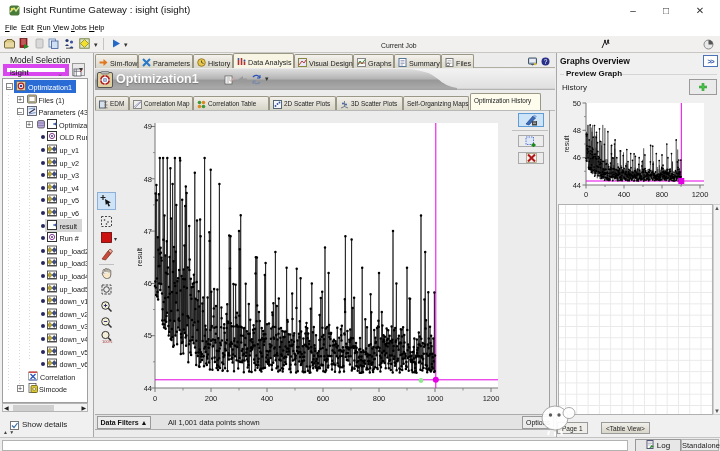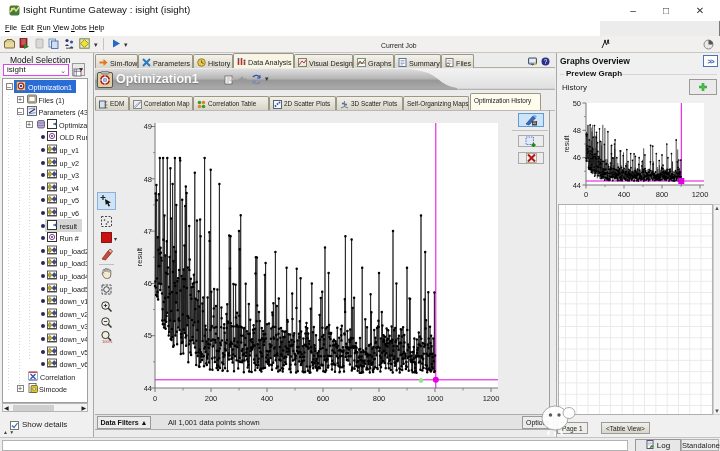--- a/index.html
+++ b/index.html
@@ -5,32 +5,32 @@
 html,body{width:720px;height:451px;overflow:hidden;}
 body{font-family:"Liberation Sans",sans-serif;position:relative;background:#ececec;outline:1px solid #7a7a7a;outline-offset:-1px;}
 .abs{position:absolute;}
 .t8{font-size:8px;color:#1a1a1a;}
 
 #titlebar{left:0;top:0;width:720px;height:21px;background:#fff;}
 #title-ico{left:8px;top:4px;width:13px;height:13px;}
 #title-txt{left:23px;top:4px;font-size:9.8px;color:#111;}
 .winbtn{top:0px;width:30px;height:21px;text-align:center;font-size:10px;color:#333;line-height:21px;}
 
-#menubar{left:0;top:21px;width:600px;height:15px;background:#fff;}
+#menubar{left:0;top:21px;width:720px;height:15px;background:#fff;}
 .menu{position:absolute;top:2px;font-size:7.5px;color:#000;}
 
 #toolbar{left:0;top:36px;width:720px;height:17px;background:#f1f0ee;border-bottom:1px solid #c9c7c4;}
 .tbico{position:absolute;top:2px;width:11px;height:11px;}
 #curjob-lbl{left:381px;top:6px;font-size:6.8px;color:#222;}
 #curjob-box{left:416px;top:3px;width:158px;height:11px;background:#f3f3f3;border:1px solid #8f8f8f;font-size:7.5px;color:#222;line-height:9px;padding-left:3px;}
 #done-lbl{left:616px;top:5px;font-size:12px;color:#222;margin-top:32px;}
 
 #leftpanel{left:0;top:53px;width:94px;height:384px;background:#f0f0f0;border-right:1px solid #a8a8a8;}
 #ms-title{left:10px;top:2px;font-size:8.5px;font-weight:normal;color:#111;}
-#ms-combo{left:3px;top:11px;width:66px;height:12px;background:#fff;border:1px solid #d946ef;font-size:8px;line-height:10px;padding-left:3px;color:#111;}
+#ms-combo{left:3px;top:11px;width:66px;height:12px;background:#fff;border:4px solid #d946ef;font-size:8px;line-height:10px;padding-left:3px;color:#111;}
 #ms-btn{left:72px;top:10px;width:13px;height:13px;background:#e9e9e9;border:1px solid #9a9a9a;}
 #treebox{left:2px;top:25px;width:86px;height:325px;background:#fff;border:1px solid #9f9f9f;overflow:hidden;}
 .trow{position:absolute;left:0;width:86px;height:13px;}
 .tlabel{position:absolute;top:2px;font-size:7.2px;color:#1a1a1a;white-space:nowrap;}
 .expand{position:absolute;width:7px;height:7px;background:#fff;border:1px solid #848484;font-size:7px;line-height:5px;text-align:center;color:#333;top:2px;}
 .bullet{position:absolute;width:4px;height:4px;border-radius:50%;background:#27275e;top:4px;}
 .ticon{position:absolute;top:1px;width:10px;height:10px;}
 #hscroll{left:2px;top:350px;width:86px;height:9px;background:#f3f3f3;border:1px solid #b5b5b5;}
 #showdet{left:2px;top:362px;padding-left:8px;}
 

